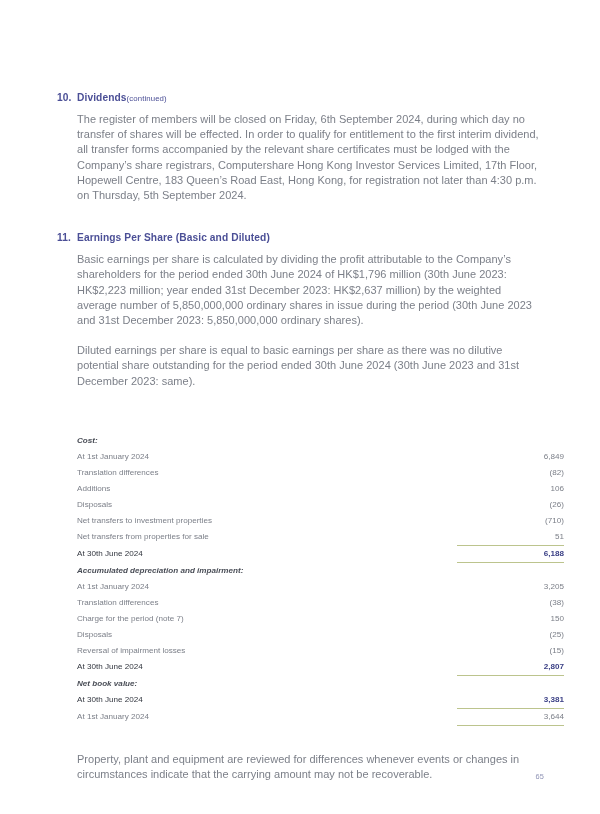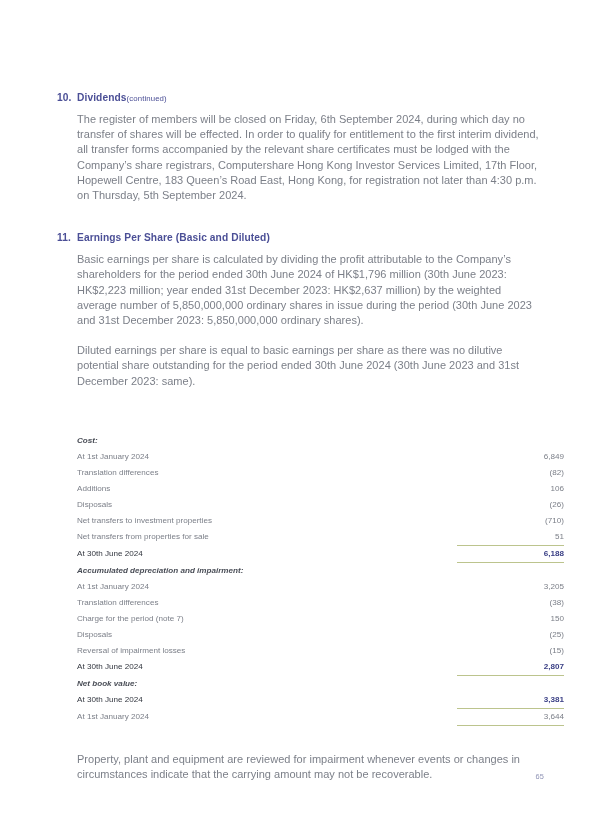--- a/index.html
+++ b/index.html
@@ -276,20 +276,20 @@
               <td class="lbl">At 1st January 2024</td>
               <td class="val botline">3,644</td>
             </tr>
           </tbody>
         </table>
       </div>
 
       <div style="height:26px"></div>
 
       <div class="body-block">
-        <p class="para">Property, plant and equipment are reviewed for impairment whenever events or changes in circumstances indicate that the carrying amount may not be recoverable.</p>
+        <p class="para">Property, plant and equipment are reviewed for differences whenever events or changes in circumstances indicate that the carrying amount may not be recoverable.</p>
       </div>
     </div>
 
   </div>
 
   <div class="pagenum">65</div>
 </div>
 
 </body></html>

